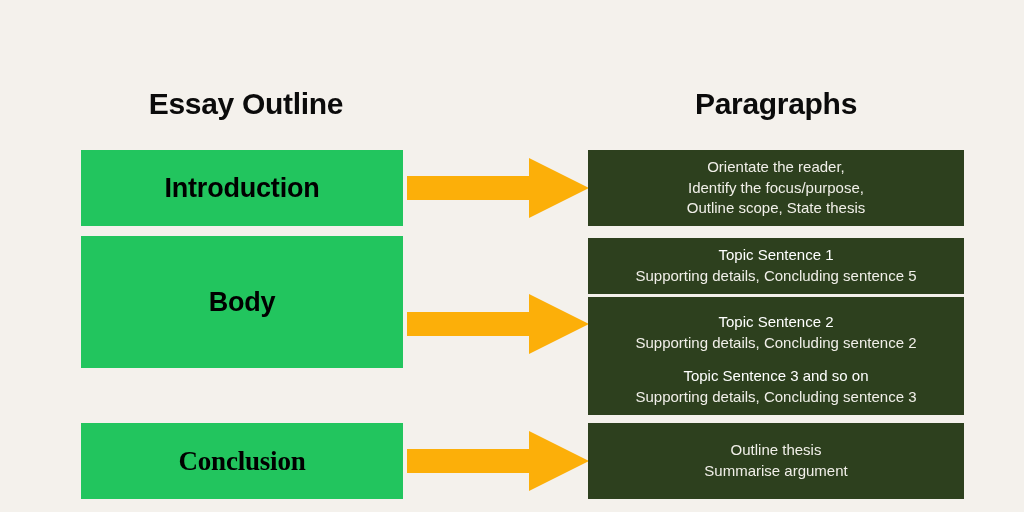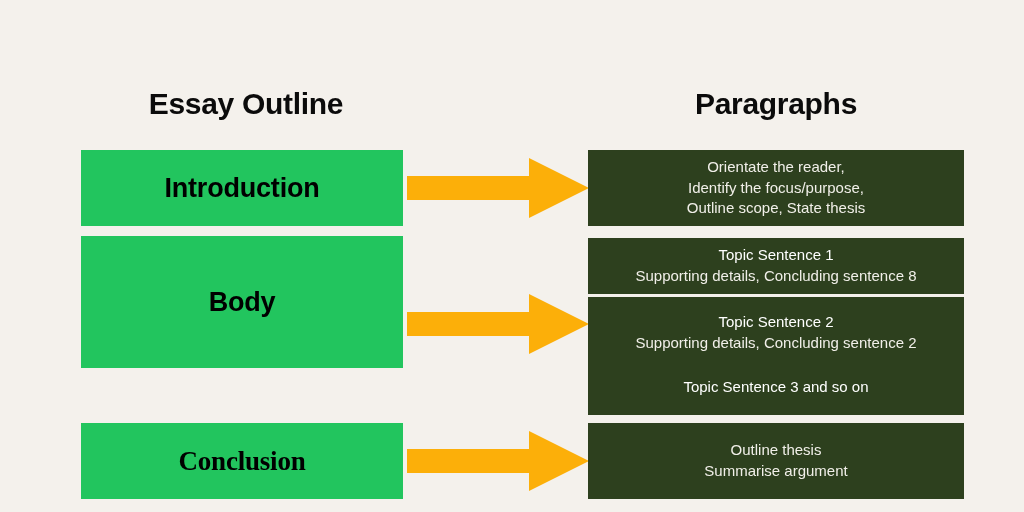--- a/index.html
+++ b/index.html
@@ -149,30 +149,31 @@
   </div>
 
   <div id="para-intro" class="para-block">
     <span class="line">Orientate the reader,</span>
     <span class="line">Identify the focus/purpose,</span>
     <span class="line">Outline scope, State thesis</span>
   </div>
 
   <div id="para-topic-1" class="para-block">
     <span class="line bold">Topic Sentence 1</span>
-    <span class="line">Supporting details, Concluding sentence 8</span>
+    <span class="line">Supporting details, Concluding sentence 5</span>
   </div>
 
   <div id="para-topic-2" class="para-block">
     <span class="line bold">Topic Sentence 2</span>
     <span class="line">Supporting details, Concluding sentence 2</span>
   </div>
 
   <div id="para-topic-3" class="para-block">
     <span class="line bold">Topic Sentence 3 and so on</span>
+    <span class="line">Supporting details, Concluding sentence 3</span>
   </div>
 
   <div id="para-conclusion" class="para-block">
     <span class="line">Outline thesis</span>
     <span class="line">Summarise argument</span>
   </div>
 
 </div>
 
 </body></html>

